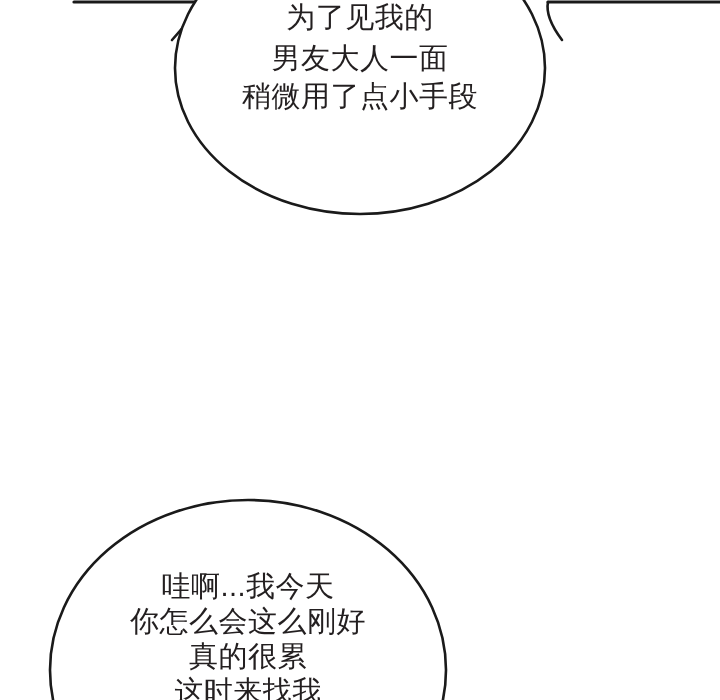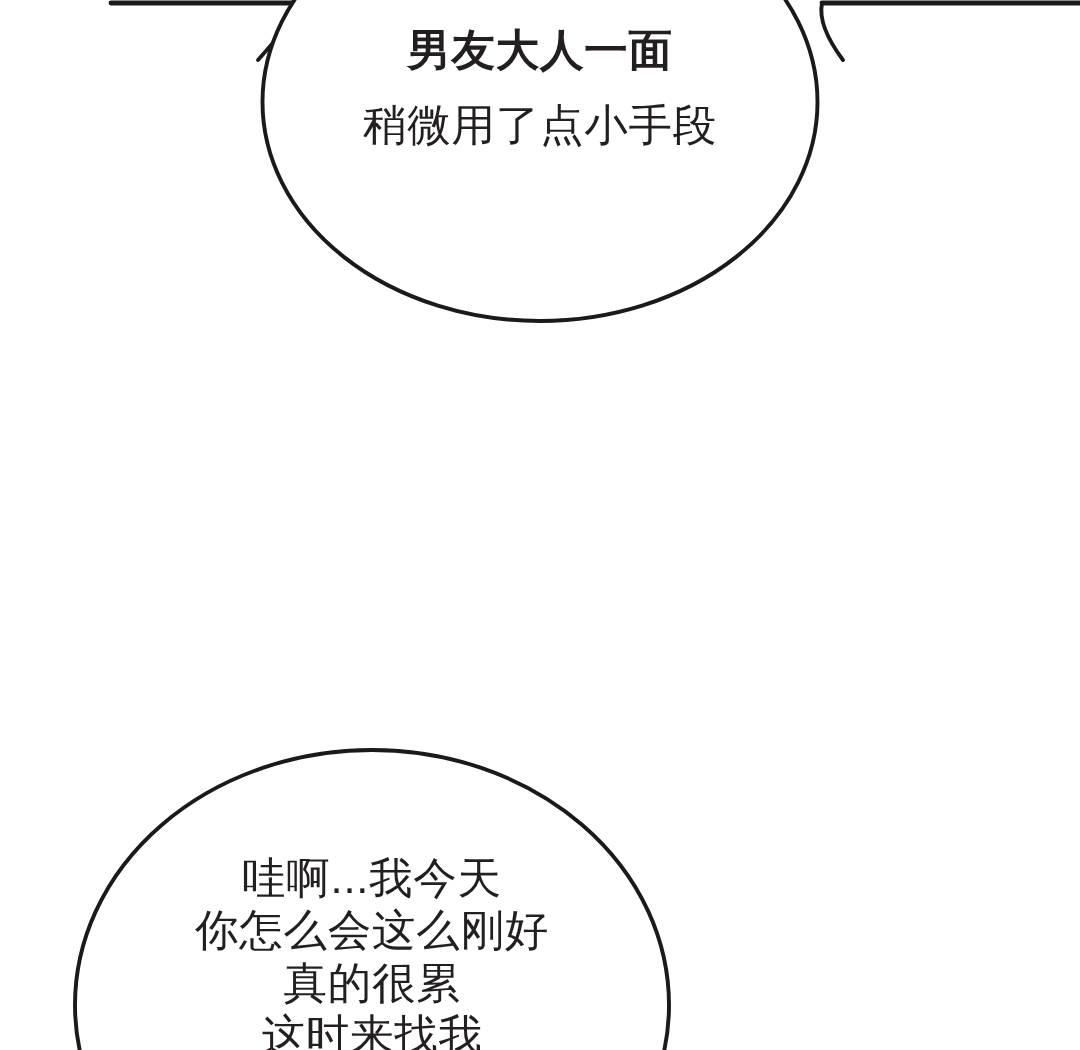--- a/index.html
+++ b/index.html
@@ -39,22 +39,22 @@
     left: 175px;
     top: 0px;
     width: 370px;
   }
   #bubble1-text .line {
     display: block;
     font-size: 29px;
     height: 38px;
   }
   #bubble1-text .line.l1 { margin-top: 3px; }
-  #bubble1-text .line.l2 { margin-top: 20px; font-weight: bold; }
-  #bubble1-text .line.l3 { margin-top: 12px; }
+  #bubble1-text .line.l2 { margin-top: 3px; }
+  #bubble1-text .line.l3 { margin-top: 0; }
 
   
   #bubble2-text {
     left: 50px;
     top: 572px;
     width: 396px;
   }
   #bubble2-text .line {
     display: block;
     font-size: 29px;
@@ -82,20 +82,21 @@
     <g>
       <ellipse cx="360" cy="68" rx="185" ry="146" fill="#ffffff" stroke="#1a1a1a" stroke-width="2.6"></ellipse>
     </g>
 
     <g>
       <ellipse cx="248" cy="670" rx="198" ry="170" fill="#ffffff" stroke="#1a1a1a" stroke-width="2.6"></ellipse>
     </g>
   </svg>
 
   <div class="bubble-text" id="bubble1-text">
+    <span class="line l1">为了见我的</span>
     <span class="line l2">男友大人一面</span>
     <span class="line l3">稍微用了点小手段</span>
   </div>
 
   <div class="bubble-text" id="bubble2-text">
     <span class="line l1">哇啊...我今天</span>
     <span class="line l3">你怎么会这么刚好</span>
     <span class="line l2">真的很累</span>
     <span class="line l4">这时来找我</span>
   </div>

